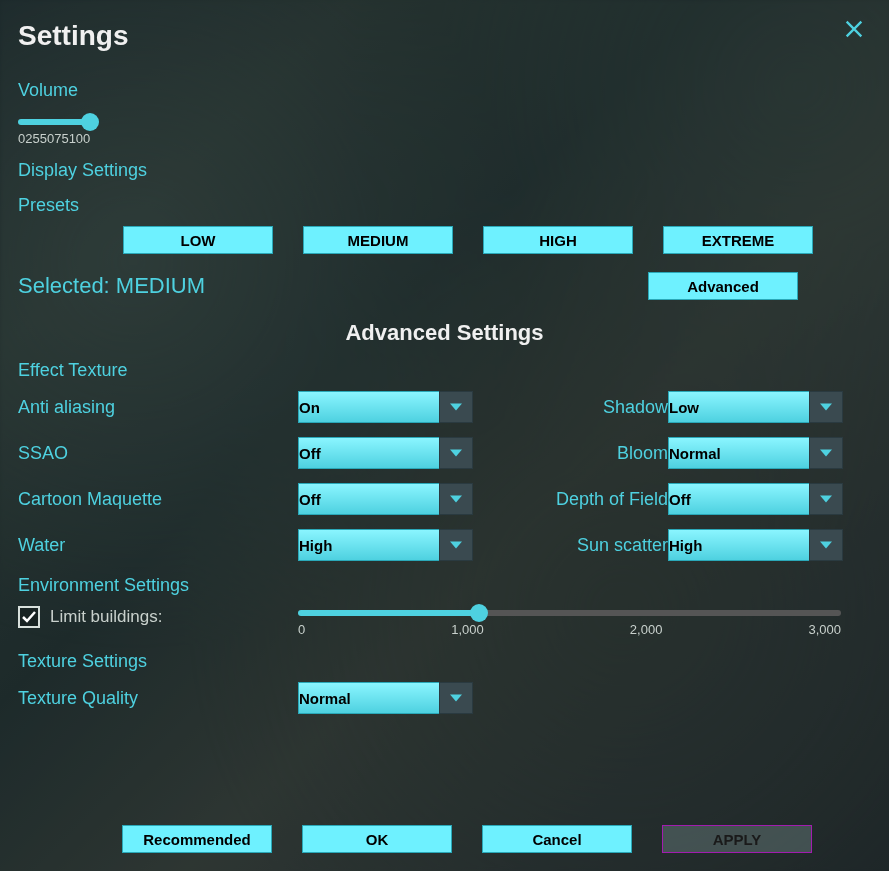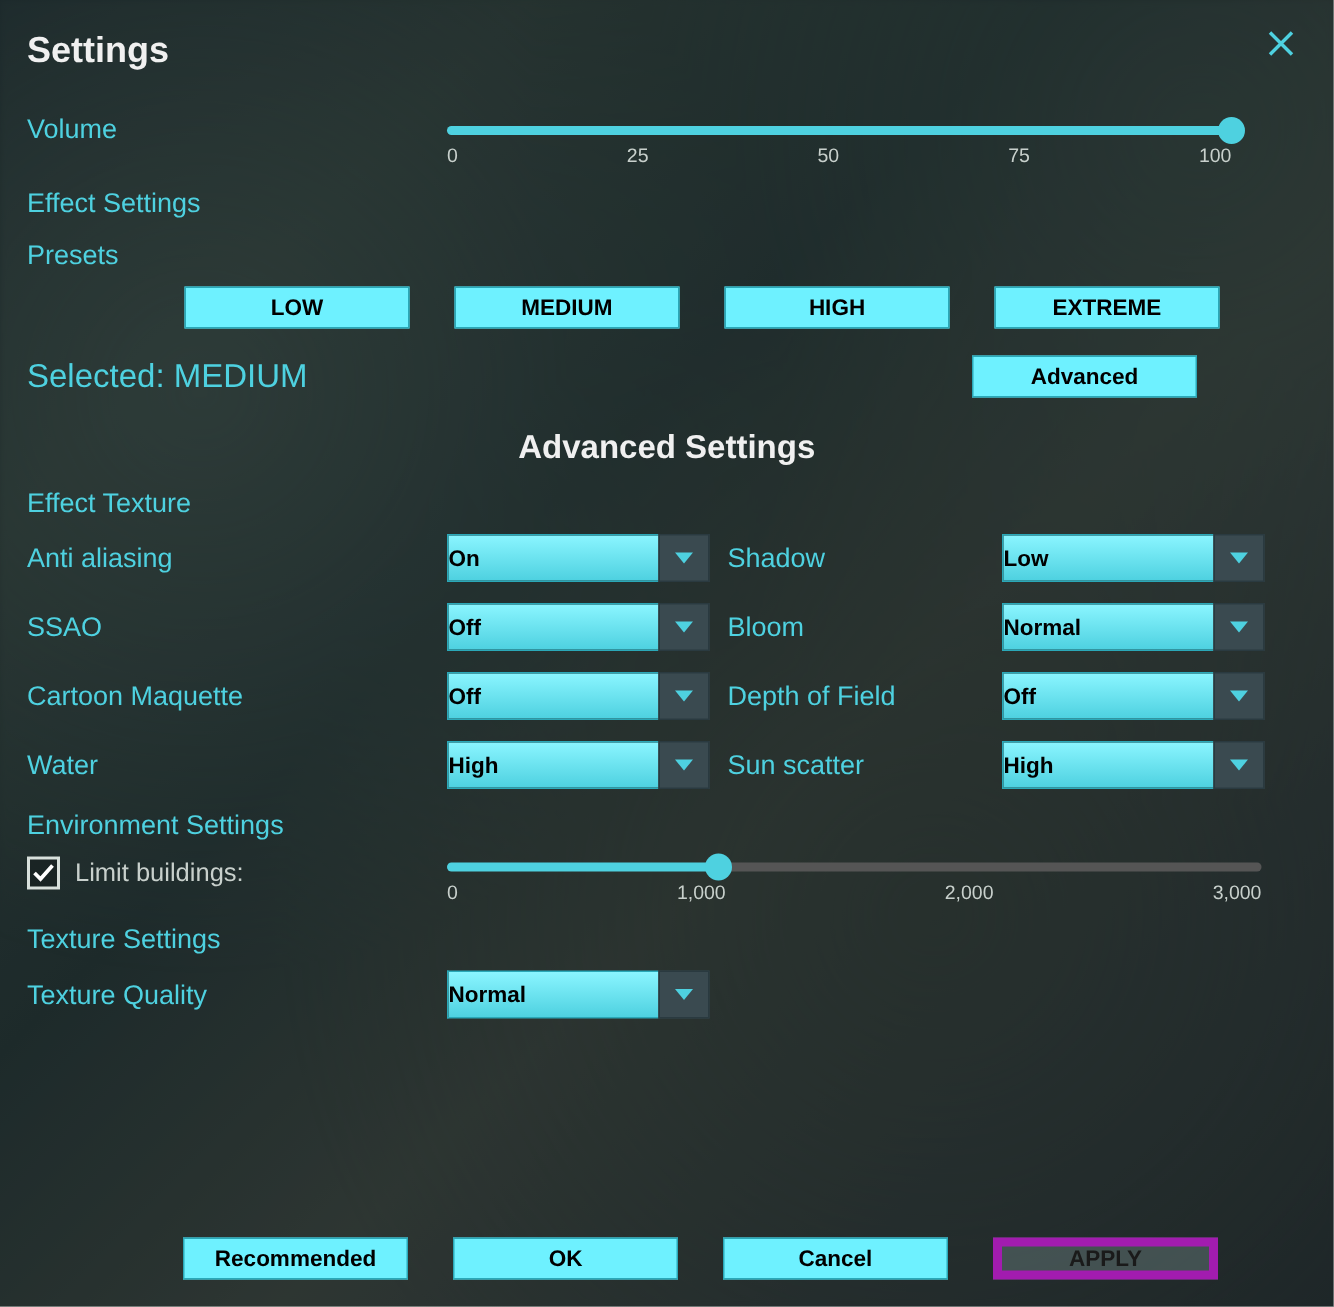--- a/index.html
+++ b/index.html
@@ -32,33 +32,33 @@
   }
   .close-icon {
     position: absolute;
     top: 18px; right: 24px;
     width: 22px; height: 22px;
     color: #4ed1e0;
     cursor: pointer;
   }
   .close-icon svg { width: 100%; height: 100%; }
   .title {
-    font-size: 24px;
+    font-size: 28px;
     font-weight: bold;
     color: #f0f0f0;
     margin-bottom: 28px;
   }
   .section-label {
     font-size: 18px;
     color: #4ed1e0;
     margin: 14px 0 10px 0;
   }
 
   
-  .vol-row { display: flex; align-items: flex-start; gap: 10px; }
+  .vol-row { display: flex; align-items: flex-start; gap: 10px; flex-direction: column; }
   .vol-label { width: 270px; color: #4ed1e0; font-size: 18px; padding-top: 0; }
   .slider-wrap { flex: 1; position: relative; padding-top: 8px; }
   .slider-track {
     height: 6px;
     background: linear-gradient(to right, #4ed1e0 0%, #4ed1e0 var(--pct,100%), #555 var(--pct,100%), #555 100%);
     border-radius: 3px;
     position: relative;
   }
   .slider-thumb {
     position: absolute;
@@ -89,21 +89,21 @@
     color: #000;
     border: 1px solid #2aa8b8;
     font-weight: bold;
     font-size: 15px;
     cursor: pointer;
     text-align: center;
   }
   .apply-btn {
     background: rgba(100,120,120,0.5);
     color: #1a1a1a;
-    border: 6px solid #a21caf;
+    border: 1px solid #a21caf;
   }
 
   .selected-row {
     display: flex;
     justify-content: space-between;
     align-items: center;
     margin-top: 18px;
   }
   .selected-label { color: #4ed1e0; font-size: 22px; }
   .adv-btn-wrap { margin-right: 73px; }
@@ -117,21 +117,21 @@
   }
 
   
   .fx-grid {
     display: grid;
     grid-template-columns: 280px 175px 195px 175px;
     row-gap: 14px;
     align-items: center;
   }
   .fx-label { color: #4ed1e0; font-size: 18px; }
-  .fx-label2 { color: #4ed1e0; font-size: 18px; padding-left: 12px; }
+  .fx-label2 { color: #4ed1e0; font-size: 18px; padding-left: 12px; text-align: right; }
 
   .dropdown {
     display: flex;
     height: 32px;
     cursor: pointer;
   }
   .dropdown .dd-val {
     flex: 1;
     background: linear-gradient(to bottom, #8af5ff, #4ed1e0);
     color: #000;
@@ -199,21 +199,21 @@
       <div class="slider-ticks">
         <span>0</span>
         <span>25</span>
         <span>50</span>
         <span>75</span>
         <span>100</span>
       </div>
     </div>
   </div>
 
-  <div class="section-label">Effect Settings</div>
+  <div class="section-label">Display Settings</div>
   <div class="section-label">Presets</div>
 
   <div class="preset-row">
     <button class="preset-btn">LOW</button>
     <button class="preset-btn">MEDIUM</button>
     <button class="preset-btn">HIGH</button>
     <button class="preset-btn">EXTREME</button>
   </div>
 
   <div class="selected-row">

